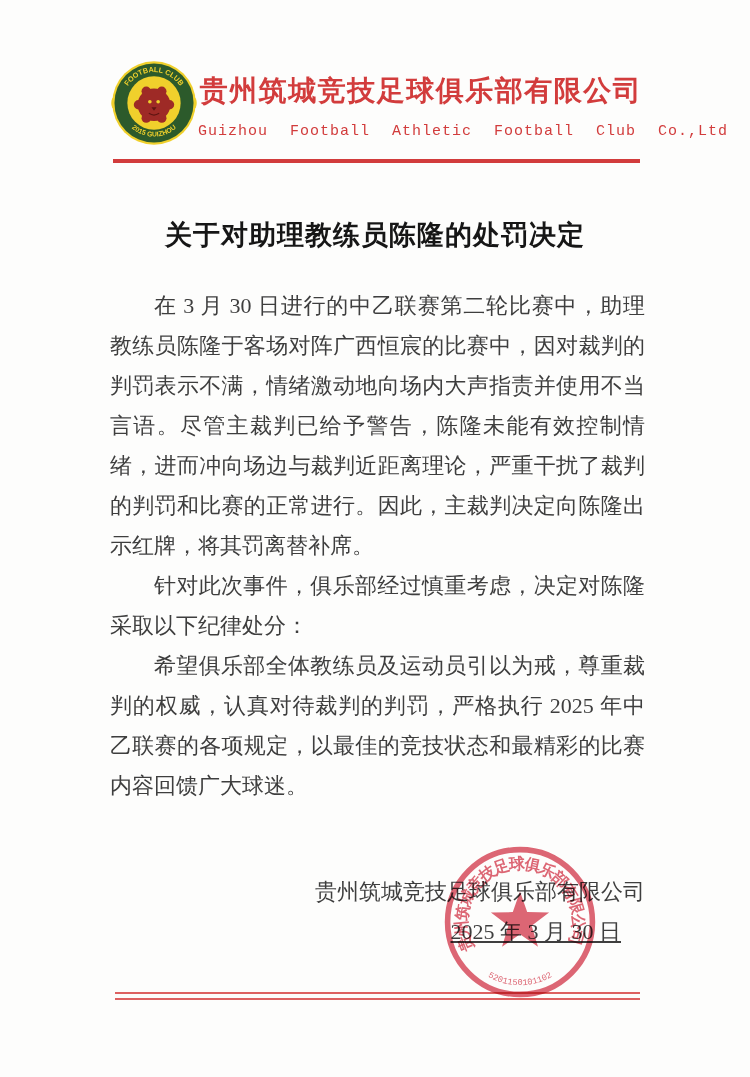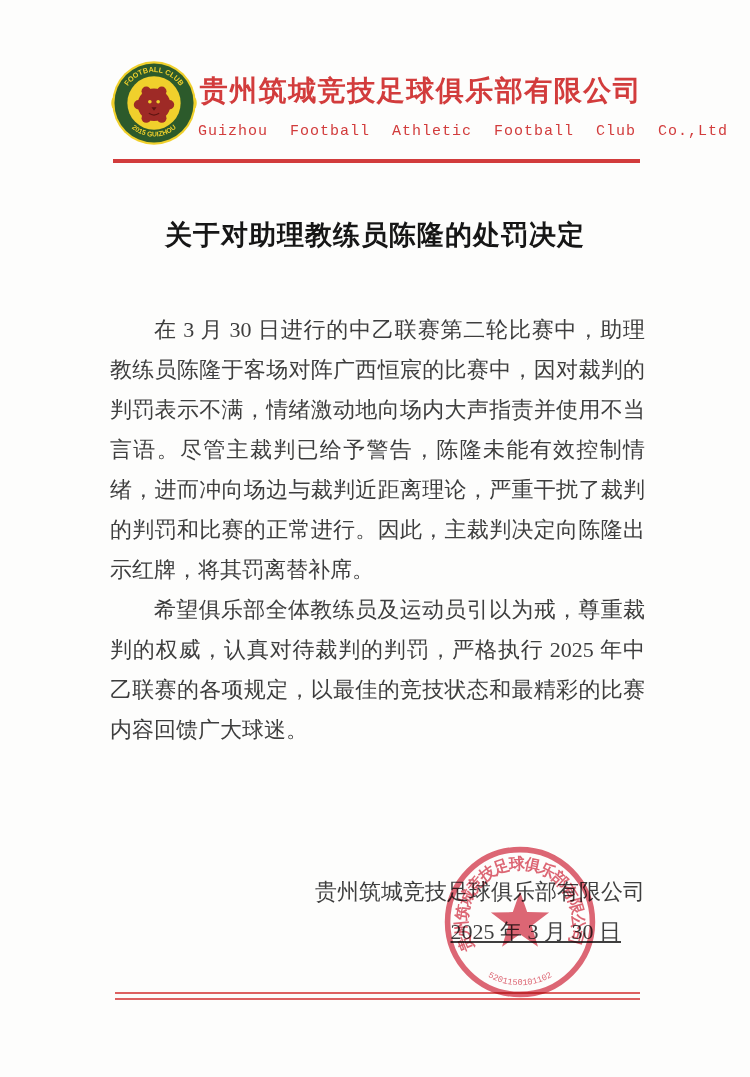--- a/index.html
+++ b/index.html
@@ -35,21 +35,20 @@
   
   .doc-title{
     position:absolute;left:0;right:0;top:218px;margin:0;
     text-align:center;font-family:Liberation Sans, sans-serif;
     font-weight:bold;font-size:27px;line-height:34px;color:#161616;letter-spacing:1px;
   }
   .body-text{
     position:absolute;left:110px;top:286px;width:535px;
     font-size:22px;line-height:40px;color:var(--ink);
     text-align:justify;
-    margin-top:24px;
   }
   .body-text p{margin:0;text-indent:2em;}
   .signature{
     position:absolute;right:105px;top:872px;text-align:right;
     font-size:22px;line-height:40px;color:var(--ink);white-space:nowrap;
   }
   .sig-date{padding-right:24px;text-decoration:underline;}
   .bottom-rule{
     position:absolute;left:115px;top:992px;width:525px;height:4px;
     border-top:2px solid #dd6161;border-bottom:2px solid #dd6161;
@@ -102,20 +101,21 @@
     <div class="club-cn">贵州筑城竞技足球俱乐部有限公司</div>
     <div class="club-en">Guizhou Football Athletic Football Club Co.,Ltd</div>
   </div>
 
   <div class="rule"></div>
 
   <h1 class="doc-title">关于对助理教练员陈隆的处罚决定</h1>
 
   <div class="body-text">
     <p>在 3 月 30 日进行的中乙联赛第二轮比赛中，助理教练员陈隆于客场对阵广西恒宸的比赛中，因对裁判的判罚表示不满，情绪激动地向场内大声指责并使用不当言语。尽管主裁判已给予警告，陈隆未能有效控制情绪，进而冲向场边与裁判近距离理论，严重干扰了裁判的判罚和比赛的正常进行。因此，主裁判决定向陈隆出示红牌，将其罚离替补席。</p>
+    <p>针对此次事件，俱乐部经过慎重考虑，决定对陈隆采取以下纪律处分：</p>
     <p>希望俱乐部全体教练员及运动员引以为戒，尊重裁判的权威，认真对待裁判的判罚，严格执行 2025 年中乙联赛的各项规定，以最佳的竞技状态和最精彩的比赛内容回馈广大球迷。</p>
   </div>
 
   <div class="signature">
     <div>贵州筑城竞技足球俱乐部有限公司</div>
     <div class="sig-date">2025 年 3 月 30 日</div>
   </div>
 
   <div class="bottom-rule"></div>
 

